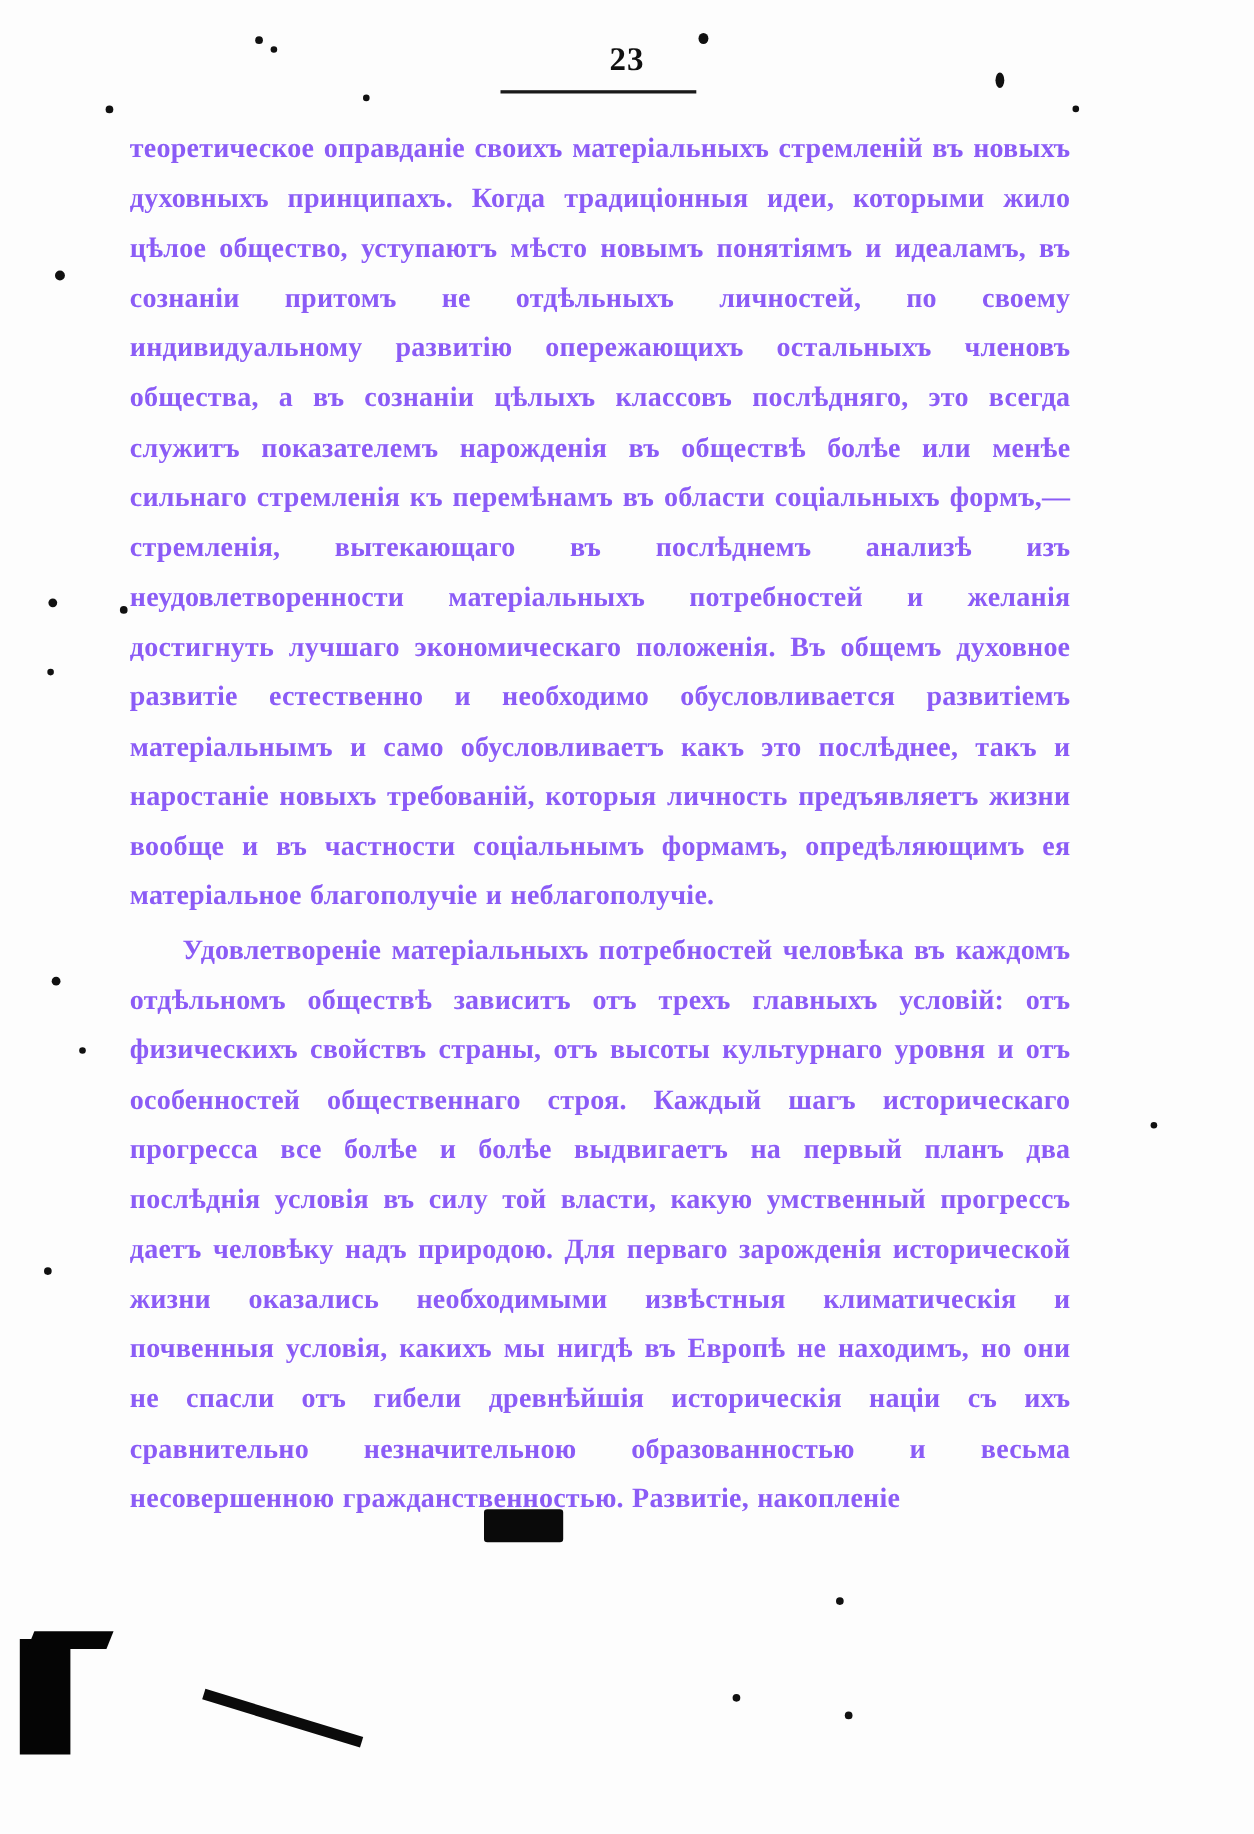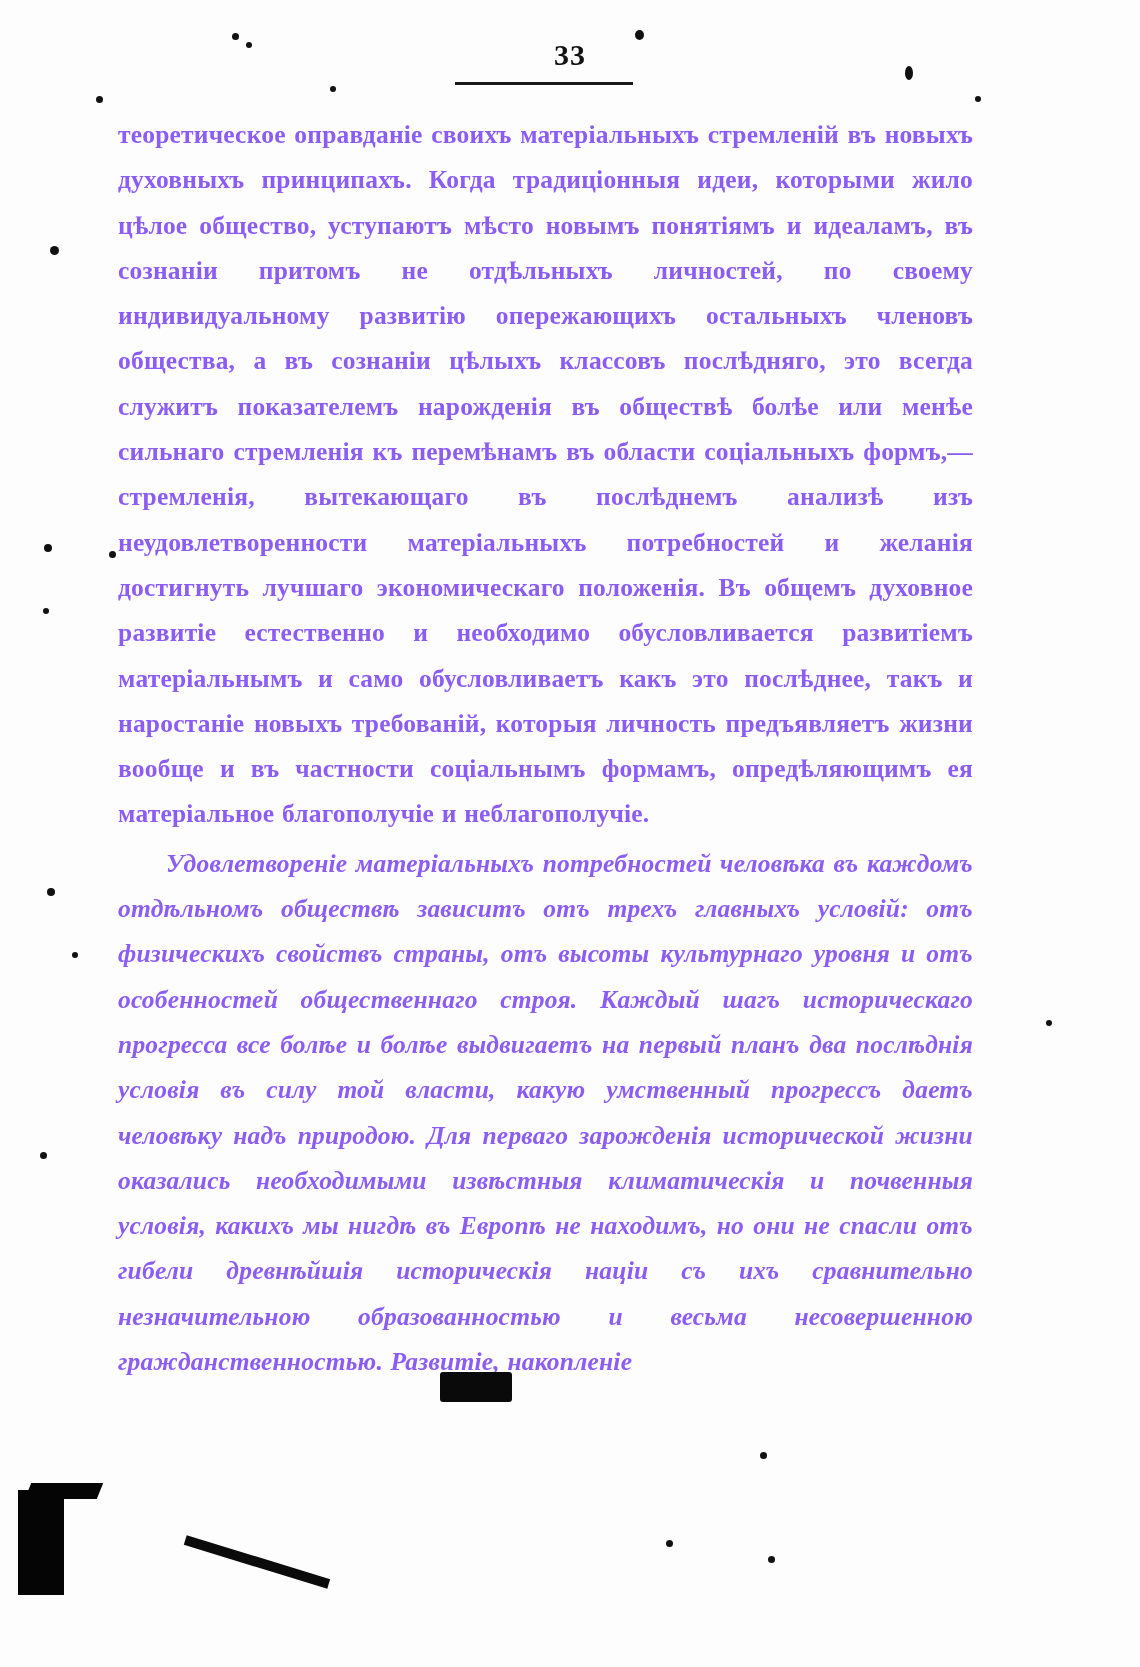--- a/index.html
+++ b/index.html
@@ -58,21 +58,20 @@
     letter-spacing: 0.2px;
     text-align: justify;
     text-justify: inter-word;
     word-spacing: 1px;
   }
   .para + .para {
     margin-top: 4px;
   }
   .para.indent {
     text-indent: 48px;
-    font-style: italic;
   }
 
   
   .speck {
     position: absolute;
     background: #111;
     border-radius: 50%;
   }
   .corner-mark {
     position: absolute;
@@ -109,21 +108,21 @@
     background: #0a0a0a;
     border-radius: 3px;
   }
 </style>
 </head>
 <body>
 
 <div class="page">
 
   <div class="page-header">
-    <span class="folio">33</span>
+    <span class="folio">23</span>
   </div>
   <div class="folio-rule"></div>
 
   <div class="body-text">
     <p class="para">теоретическое оправданіе своихъ матеріальныхъ стремленій въ новыхъ духовныхъ принципахъ. Когда традиціонныя идеи, которыми жило цѣлое общество, уступаютъ мѣсто новымъ понятіямъ и идеаламъ, въ сознаніи притомъ не отдѣльныхъ личностей, по своему индивидуальному развитію опережающихъ остальныхъ членовъ общества, а въ сознаніи цѣлыхъ классовъ послѣдняго, это всегда служитъ показателемъ нарожденія въ обществѣ болѣе или менѣе сильнаго стремленія къ перемѣнамъ въ области соціальныхъ формъ,—стремленія, вытекающаго въ послѣднемъ анализѣ изъ неудовлетворенности матеріальныхъ потребностей и желанія достигнуть лучшаго экономическаго положенія. Въ общемъ духовное развитіе естественно и необходимо обусловливается развитіемъ матеріальнымъ и само обусловливаетъ какъ это послѣднее, такъ и наростаніе новыхъ требованій, которыя личность предъявляетъ жизни вообще и въ частности соціальнымъ формамъ, опредѣляющимъ ея матеріальное благополучіе и неблагополучіе.</p>
     <p class="para indent">Удовлетвореніе матеріальныхъ потребностей человѣка въ каждомъ отдѣльномъ обществѣ зависитъ отъ трехъ главныхъ условій: отъ физическихъ свойствъ страны, отъ высоты культурнаго уровня и отъ особенностей общественнаго строя. Каждый шагъ историческаго прогресса все болѣе и болѣе выдвигаетъ на первый планъ два послѣднія условія въ силу той власти, какую умственный прогрессъ даетъ человѣку надъ природою. Для перваго зарожденія исторической жизни оказались необходимыми извѣстныя климатическія и почвенныя условія, какихъ мы нигдѣ въ Европѣ не находимъ, но они не спасли отъ гибели древнѣйшія историческія націи съ ихъ сравнительно незначительною образованностью и весьма несовершенною гражданственностью. Развитіе, накопленіе</p>
   </div>
 
   <span class="speck" style="left:232px; top:33px; width:7px; height:7px;"></span>
   <span class="speck" style="left:246px; top:42px; width:6px; height:6px;"></span>

